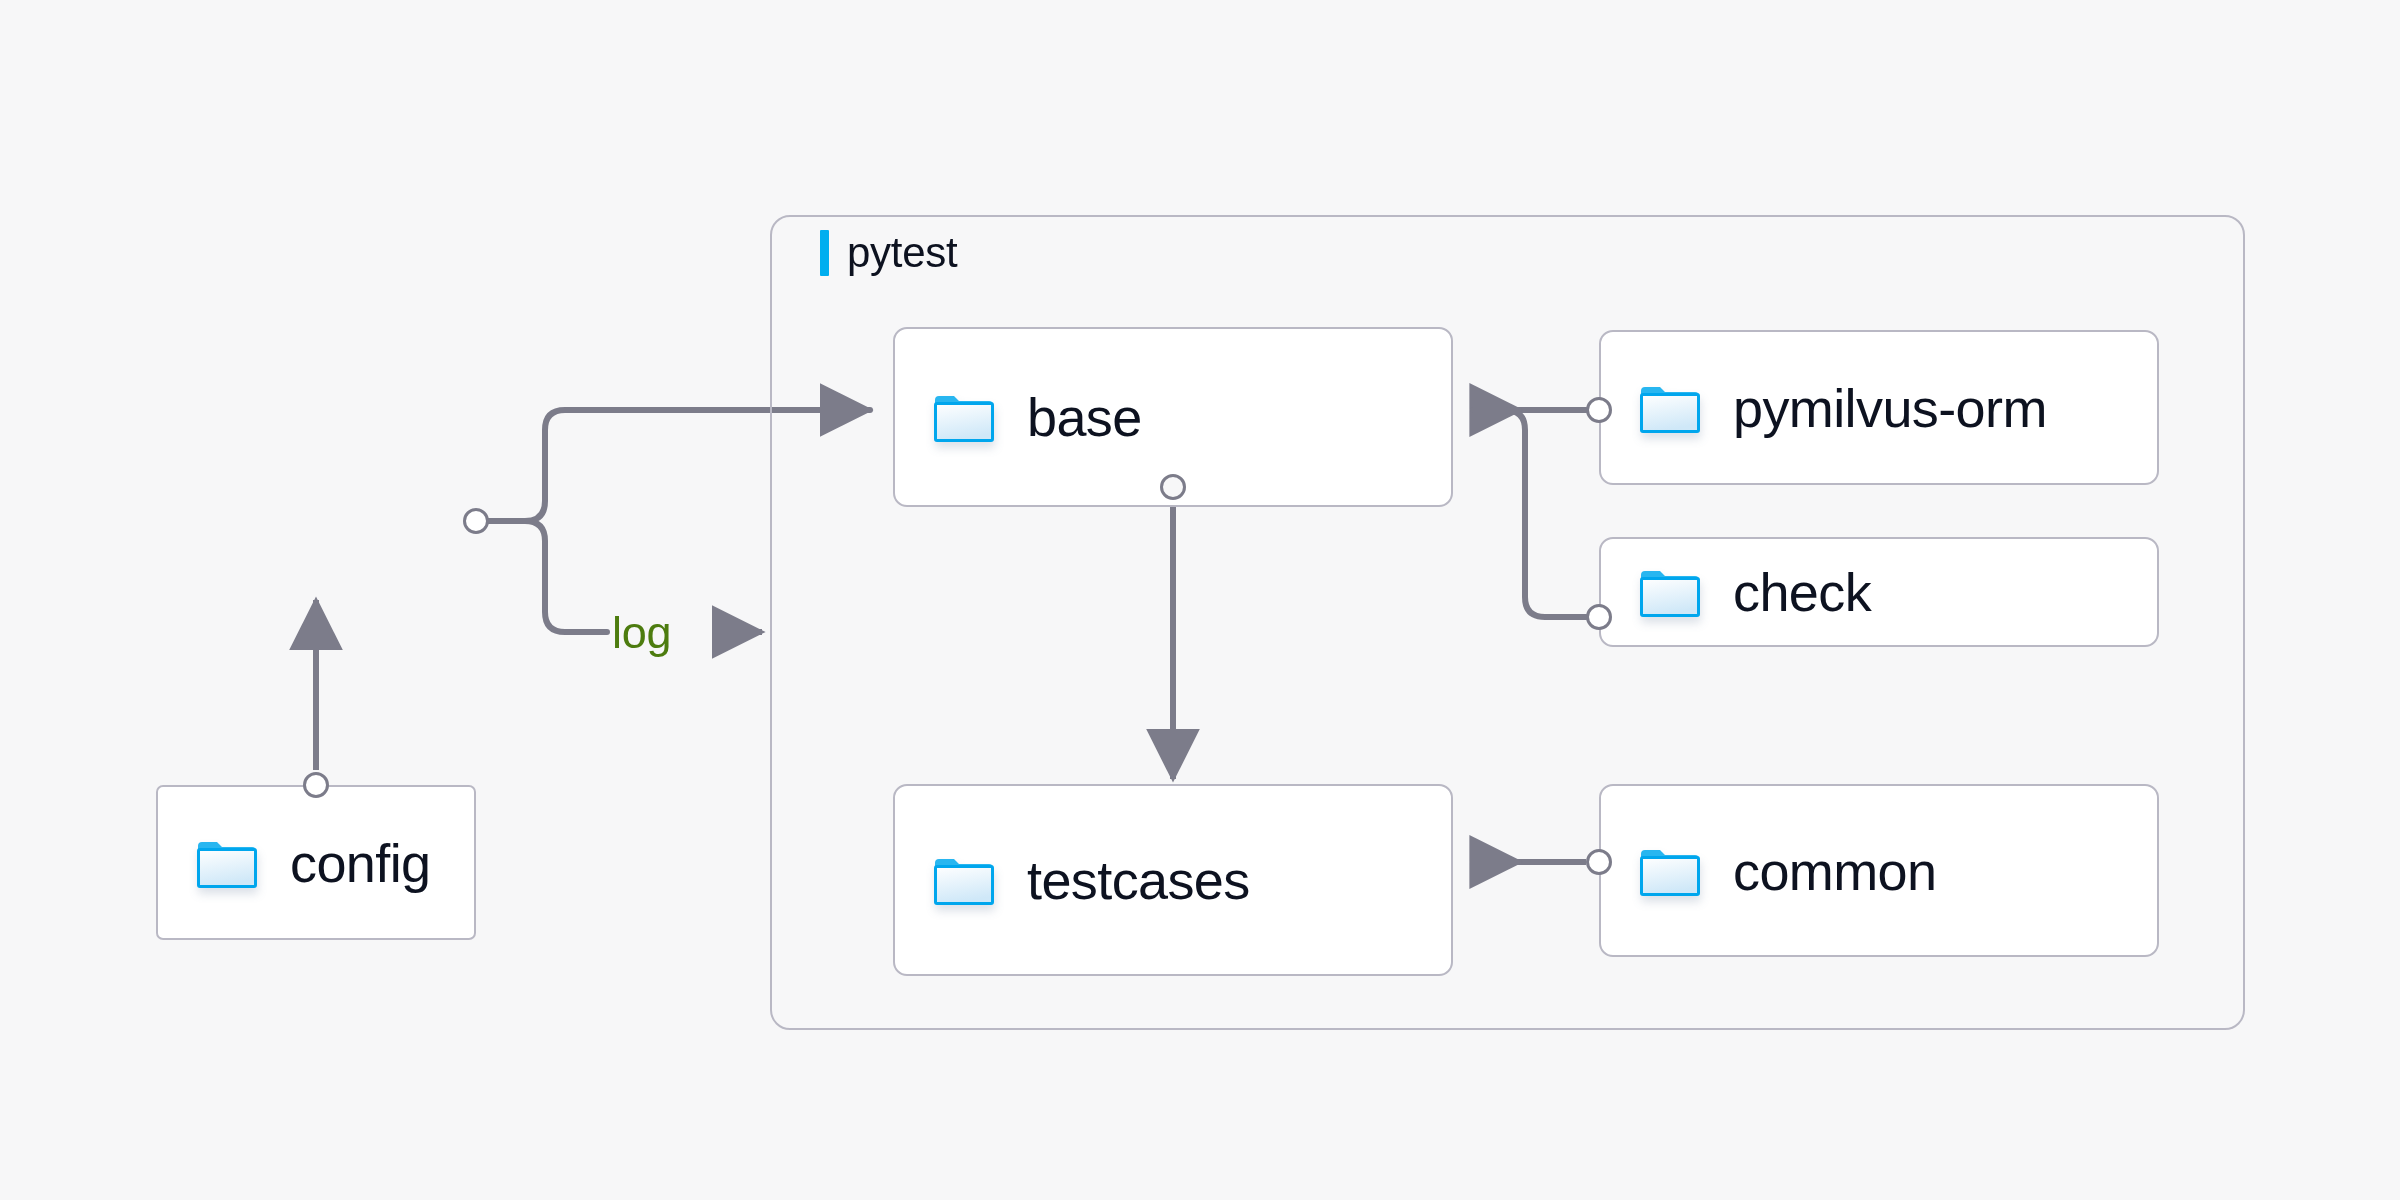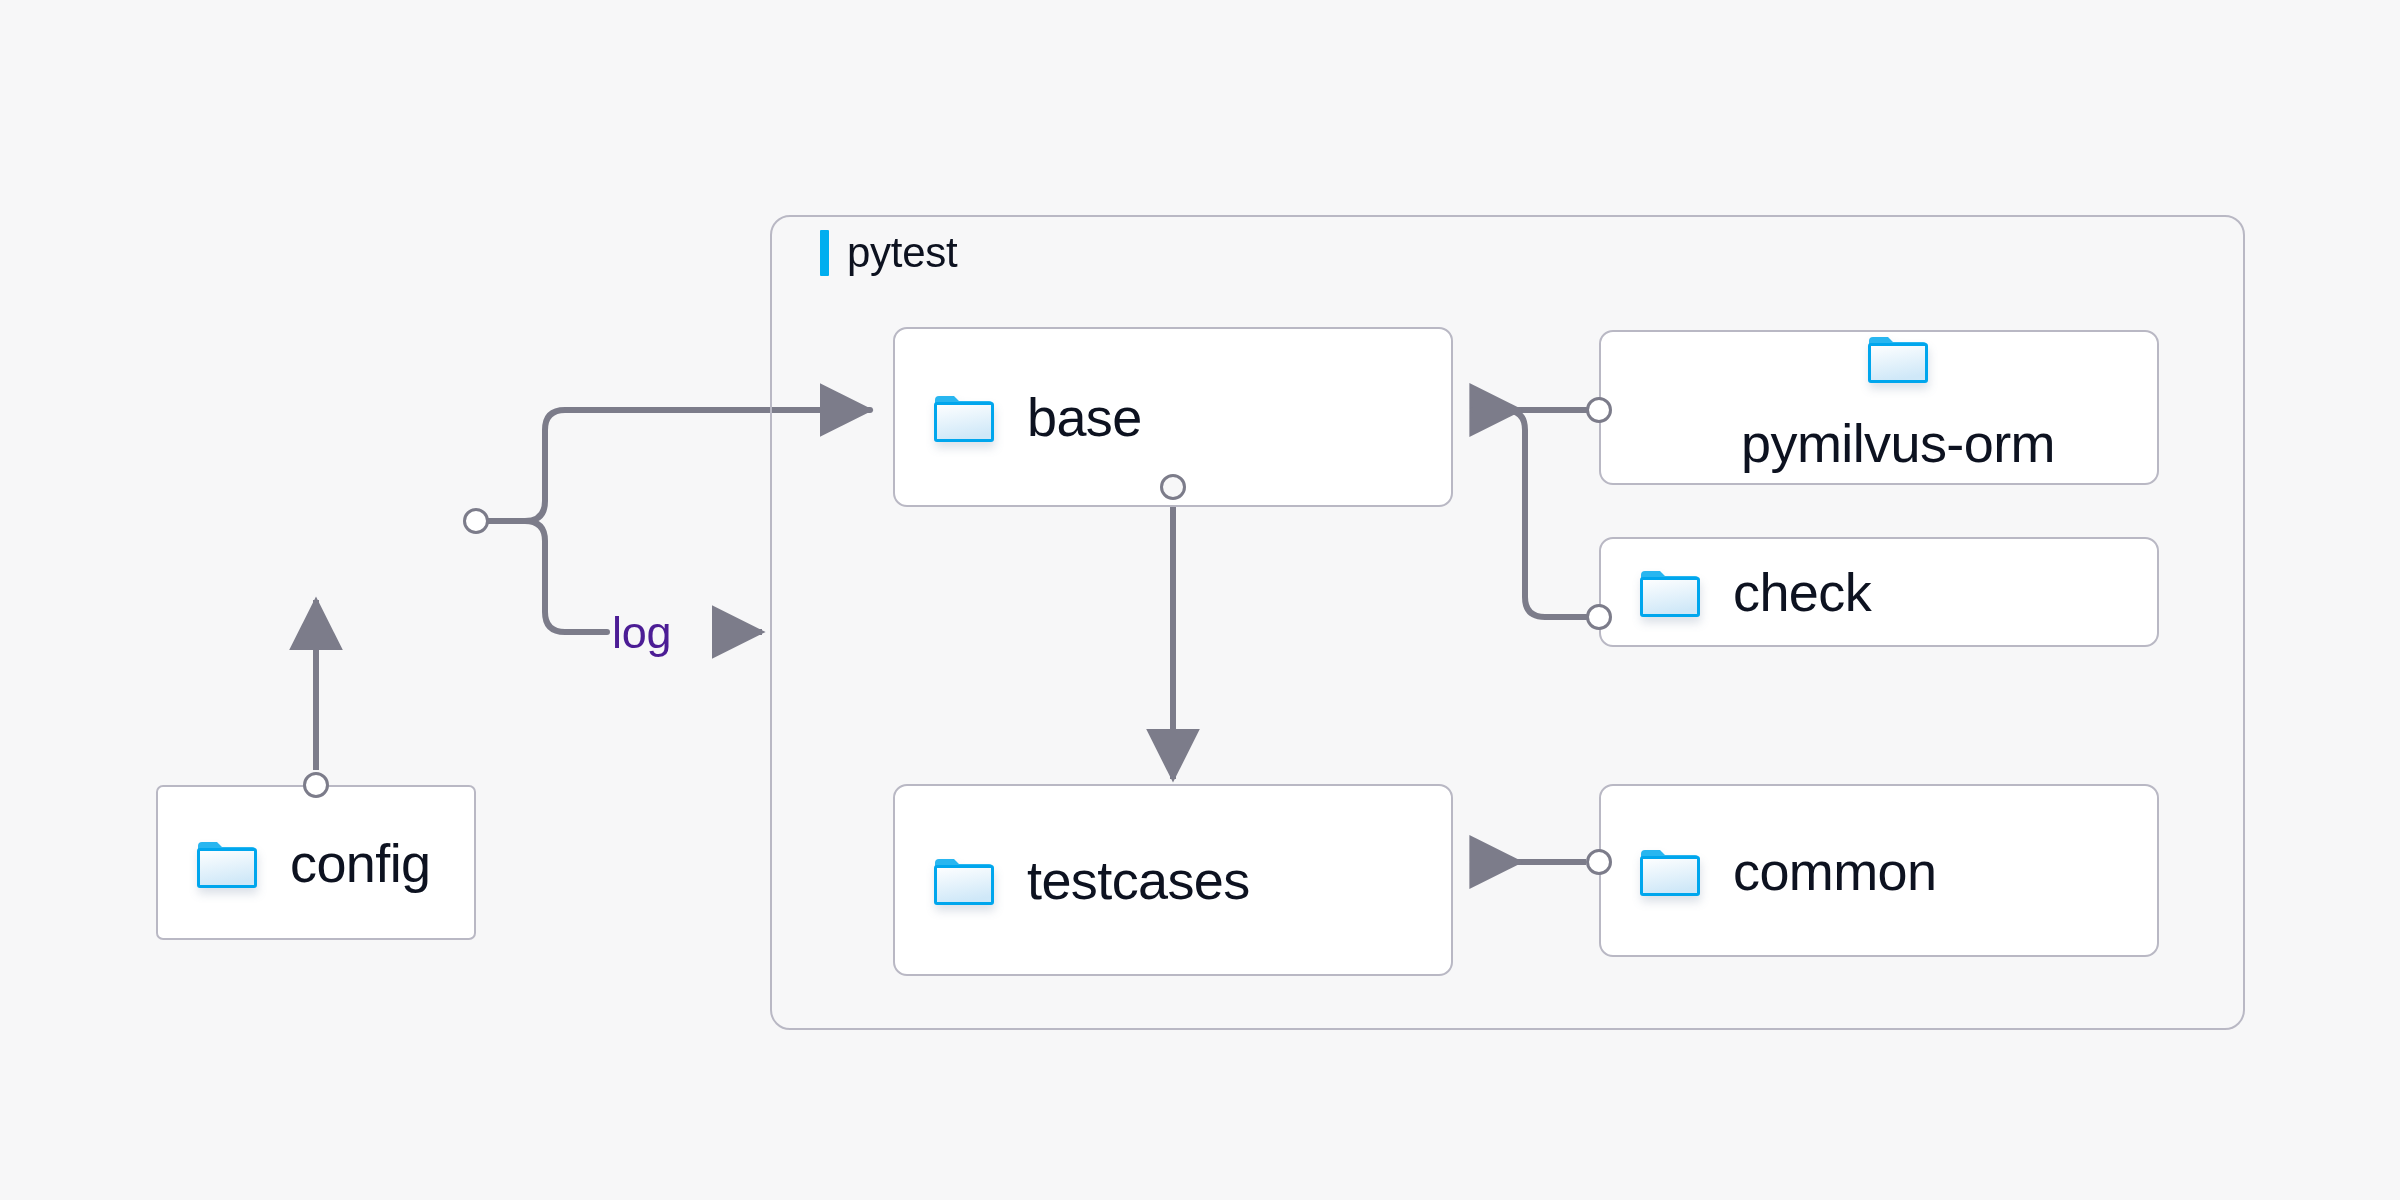--- a/index.html
+++ b/index.html
@@ -106,21 +106,21 @@
     border: 3.5px solid #7c7c8a;
     box-sizing: border-box;
     z-index: 5;
   }
   .port.on-white { background: #ffffff; }
 
   
   .edge-label {
     position: absolute;
     font-size: 45px;
-    color: #4c1d95;
+    color: #4d7c0f;
     white-space: nowrap;
     letter-spacing: -0.3px;
     line-height: 1;
   }
 </style>
 </head>
 <body>
 
 <div id="canvas">
 
@@ -209,21 +209,21 @@
             <stop offset="100%" stop-color="#cfe8f8"></stop>
           </linearGradient>
         </defs>
         <path d="M2 9 a4 4 0 0 1 4-4 h15 l5 5 h30 a4 4 0 0 1 4 4 v5 H2 z" fill="#28b6f0"></path>
         <rect x="2.5" y="12.5" width="57" height="37" rx="1.5" fill="url(#fg-testcases)" stroke="#00a6ed" stroke-width="3"></rect>
       </svg>
     </span>
     <span class="node-label">testcases</span>
   </div>
 
-  <div class="node" style="left:1599px; top:330px; width:560px; height:155px;flex-direction:column;">
+  <div class="node" style="left:1599px; top:330px; width:560px; height:155px;">
     <span class="folder-icon">
       <svg viewBox="0 0 62 52" xmlns="http://www.w3.org/2000/svg">
         <defs>
           <linearGradient id="fg-pymilvus" x1="0" y1="0" x2="0.25" y2="1">
             <stop offset="0%" stop-color="#ffffff"></stop>
             <stop offset="100%" stop-color="#cfe8f8"></stop>
           </linearGradient>
         </defs>
         <path d="M2 9 a4 4 0 0 1 4-4 h15 l5 5 h30 a4 4 0 0 1 4 4 v5 H2 z" fill="#28b6f0"></path>
         <rect x="2.5" y="12.5" width="57" height="37" rx="1.5" fill="url(#fg-pymilvus)" stroke="#00a6ed" stroke-width="3"></rect>

